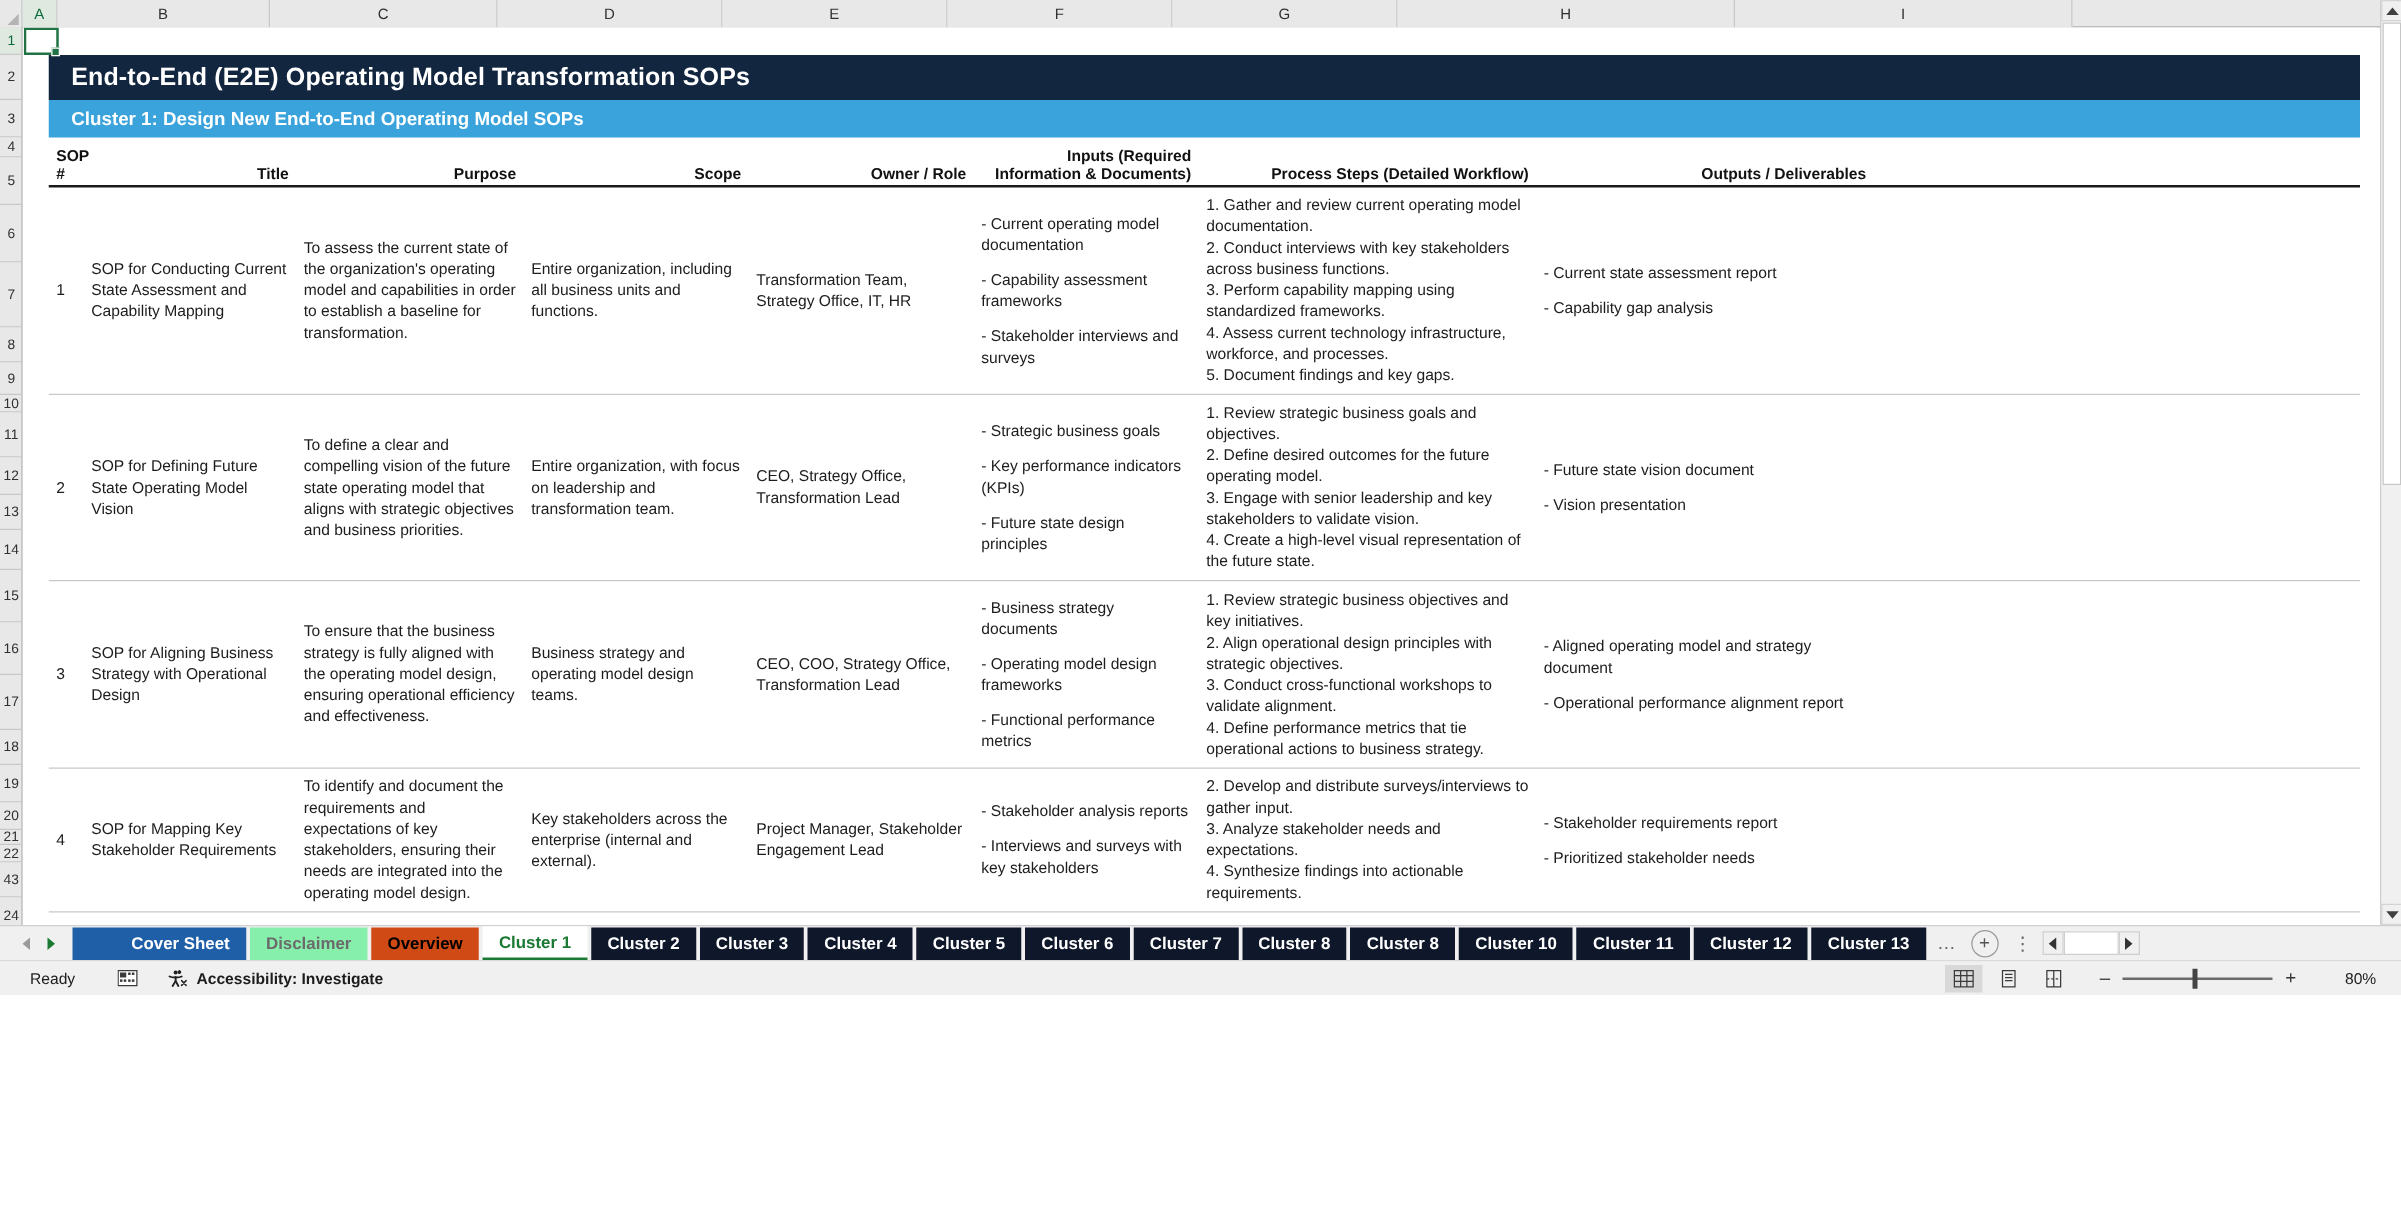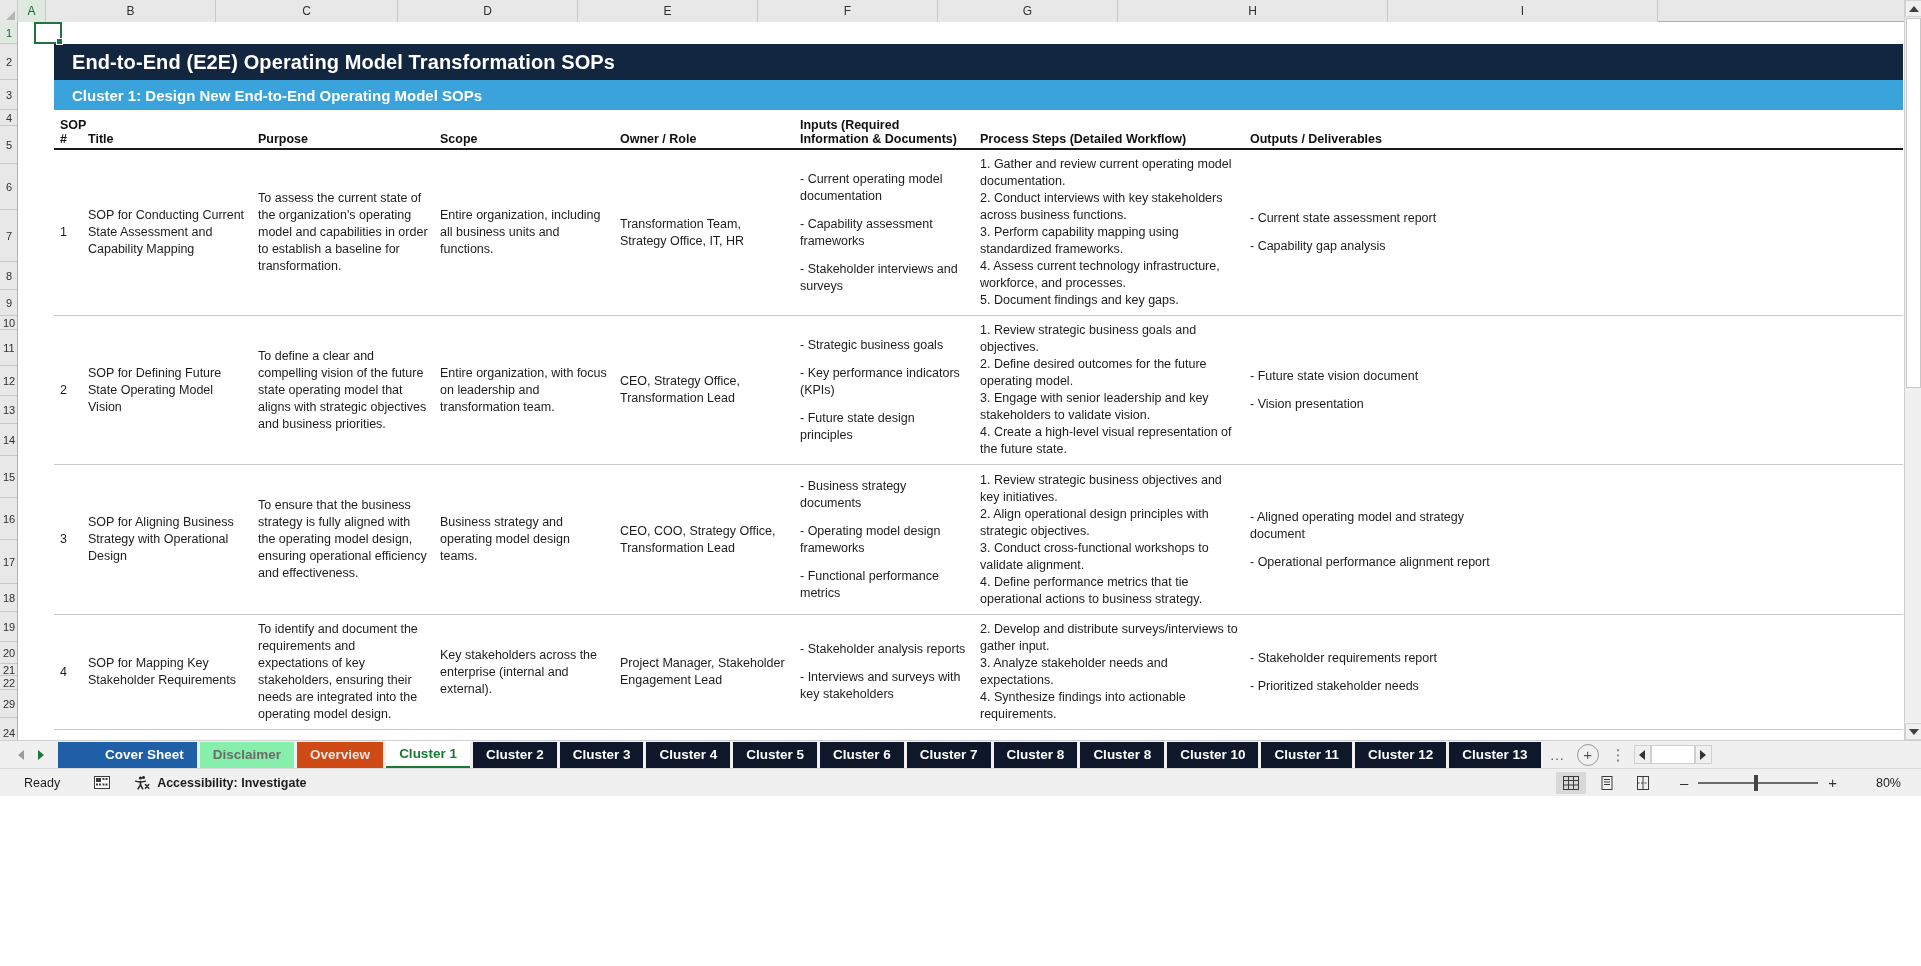--- a/index.html
+++ b/index.html
@@ -55,21 +55,21 @@
     background: #e8e8e8;
     border-bottom: 1px solid #c8c8c8;
     font-size: 11px; color: #303030;
     display: flex; align-items: center; justify-content: center;
     font-family: "Liberation Sans", sans-serif;
   }
   .rowhdr.sel { color: #0b6b3a; background: #dfe9df; }
 
   
   .sheet {
-    position: absolute; top: 22px; left: 34px;
+    position: absolute; top: 22px; left: 19px;
     width: 1883px; height: 740px;
     background: #ffffff;
     overflow: hidden;
   }
   .selcell {
     position: absolute; left: 0px; top: 0px;
     width: 28px; height: 22px;
     border: 2px solid #217346;
     background: #ffffff;
     z-index: 6;
@@ -110,21 +110,21 @@
     display: flex;
     border-bottom: 2px solid #1a1a1a;
     height: 36px;
     align-items: flex-end;
     padding-bottom: 2px;
   }
   .th {
     font-size: 12.5px; font-weight: bold; color: #111;
     padding: 0 6px;
     line-height: 14px;
-    text-align: left;
+    text-align: right;
   }
   .th.left { text-align: left; }
 
   .trow {
     display: flex;
     border-bottom: 1px solid #c9c9c9;
     align-items: center;
   }
   .td {
     font-size: 12.5px; color: #1d1d1d;
@@ -191,21 +191,21 @@
     display: flex; align-items: center; justify-content: center;
     font-size: 13.5px; font-weight: bold;
     margin-right: 3px;
     height: 26px;
     align-self: center;
     white-space: nowrap;
     cursor: default;
   }
   .tab.blue-dark { background: #1f5fa8; color: #ffffff; padding-left: 47px; }
   .tab.grey { background: #86efac; color: #6b6b6b; }
-  .tab.orange { background: #cf4a15; color: #e5e5e5; }
+  .tab.orange { background: #cf4a15; color: #000000; }
   .tab.active { background: #ffffff; color: #1a7a33; border-bottom: 3px solid #1a7a33; height: 28px; align-self: flex-start; }
   .tab.cyan { background: #0f172a; color: #ffffff; }
   .tab-add {
     width: 22px; height: 22px; border-radius: 50%;
     border: 1px solid #9a9a9a; color: #555;
     display: flex; align-items: center; justify-content: center;
     font-size: 15px; align-self: center; margin: 0 6px;
   }
   .tab-dots { align-self:center; color:#666; font-size: 15px; letter-spacing:0; padding:0 6px; }
   .hscroll {
@@ -289,21 +289,21 @@
       <div class="rowhdr" style="height: 28px;">13</div>
       <div class="rowhdr" style="height: 32px;">14</div>
       <div class="rowhdr" style="height: 42px;">15</div>
       <div class="rowhdr" style="height: 42px;">16</div>
       <div class="rowhdr" style="height: 44px;">17</div>
       <div class="rowhdr" style="height: 28px;">18</div>
       <div class="rowhdr" style="height: 30px;">19</div>
       <div class="rowhdr" style="height: 22px;">20</div>
       <div class="rowhdr" style="height: 12px;">21</div>
       <div class="rowhdr" style="height: 14px;">22</div>
-      <div class="rowhdr" style="height: 28px;">29</div>
+      <div class="rowhdr" style="height: 28px;">43</div>
       <div class="rowhdr" style="height: 30px;">24</div>
     </div>
 
   <div class="sheet">
 
     <div class="selcell"></div>
 
     <div class="banner-main">End-to-End (E2E) Operating Model Transformation SOPs</div>
     <div class="banner-sub">Cluster 1: Design New End-to-End Operating Model SOPs</div>
 

